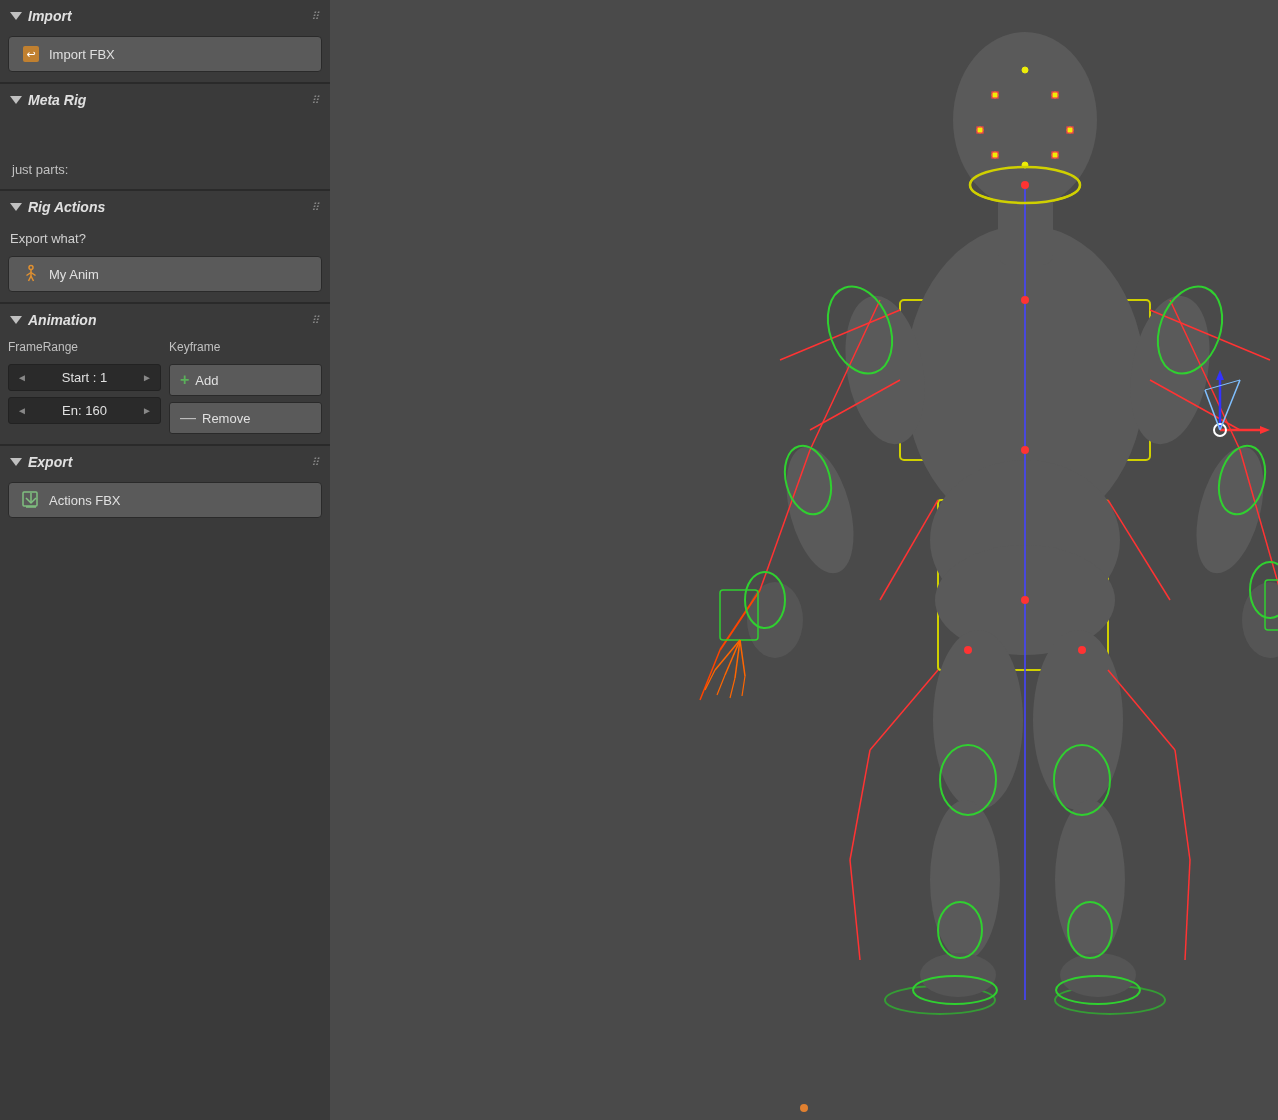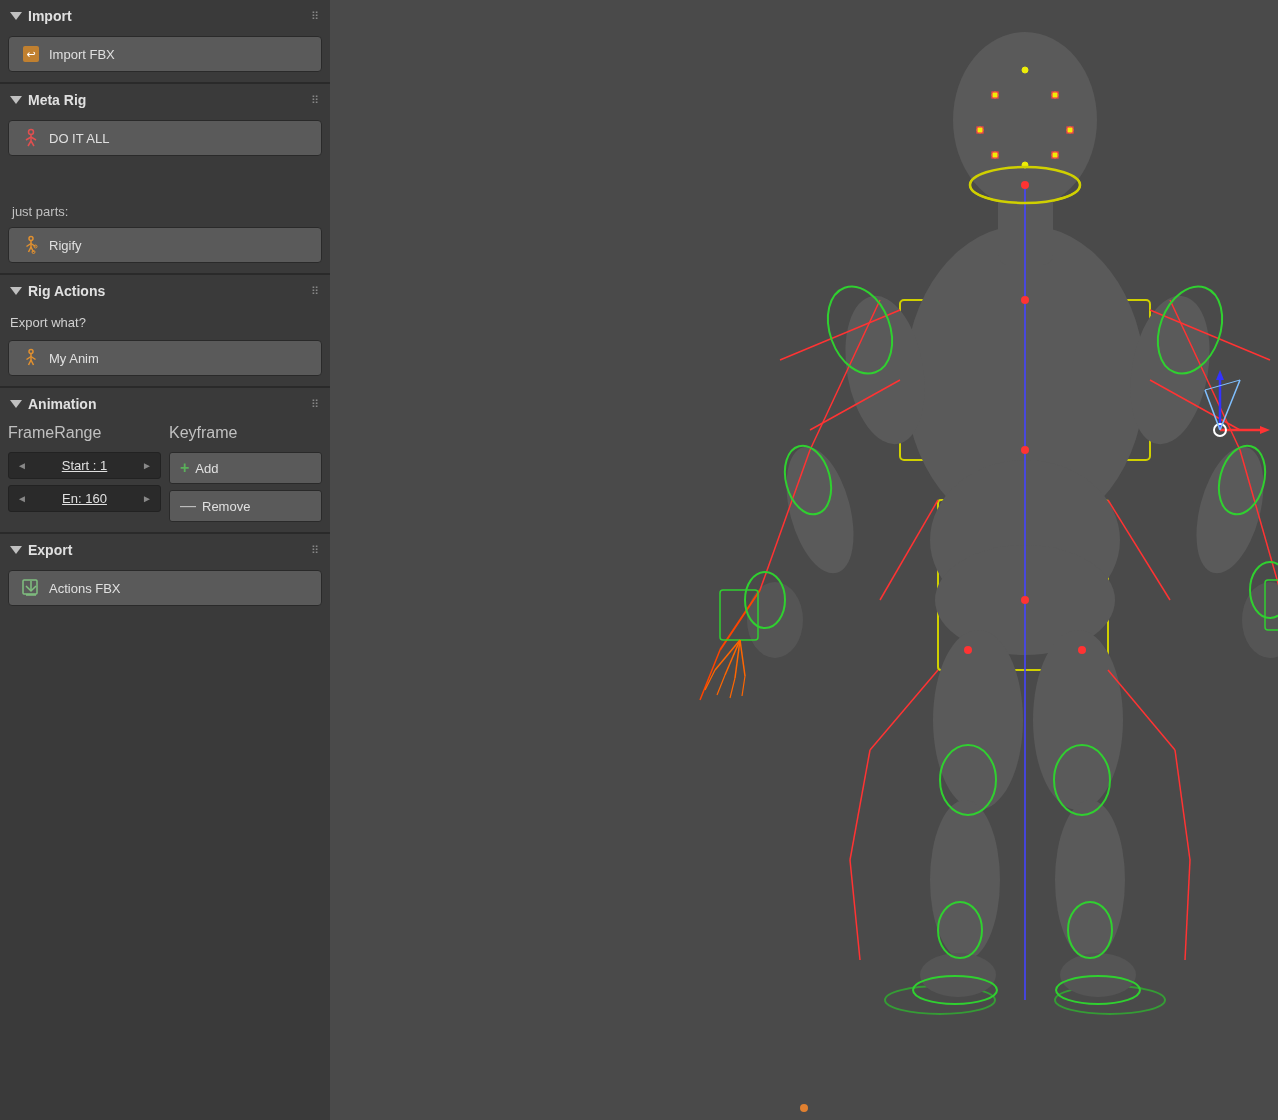--- a/index.html
+++ b/index.html
@@ -27,20 +27,21 @@
       padding-bottom: 10px;
     }
 
     .section-header {
       display: flex;
       align-items: center;
       justify-content: space-between;
       padding: 8px 10px 6px 10px;
       background: #3a3a3a;
       cursor: pointer;
+      font-style: italic;
     }
 
     .section-header-left {
       display: flex;
       align-items: center;
       gap: 6px;
       font-size: 14px;
       font-weight: bold;
       color: #e0e0e0;
     }
@@ -103,21 +104,21 @@
       margin-top: 40px;
     }
 
     
     .two-col {
       display: flex;
       gap: 8px;
     }
 
     .col-label {
-      font-size: 16px;
+      font-size: 12px;
       color: #c0c0c0;
       margin-bottom: 4px;
     }
 
     .num-field {
       display: flex;
       align-items: center;
       background: #2a2a2a;
       border: 1px solid #222;
       border-radius: 3px;
@@ -130,21 +131,20 @@
     .num-field .arrow {
       color: #888;
       font-size: 10px;
       cursor: pointer;
       user-select: none;
     }
 
     .num-field .val {
       flex: 1;
       text-align: center;
-      text-decoration: underline;
     }
 
     .left-col, .right-col {
       flex: 1;
       display: flex;
       flex-direction: column;
       gap: 6px;
     }
 
     .keyframe-btn {
@@ -240,49 +240,21 @@
   <div class="section-sep"></div>
 
   <div class="section-header">
     <div class="section-header-left">
       <span class="triangle-down"></span>
       <span>Meta Rig</span>
     </div>
     <span class="drag-dots">⠿</span>
   </div>
   <div class="section-body">
-    <button class="blender-btn">
-      <span class="icon">
-        <svg class="icon-svg" viewBox="0 0 20 20">
-          <circle cx="10" cy="4" r="2.5" fill="none" stroke="#e05050" stroke-width="1.5"></circle>
-          <line x1="10" y1="6.5" x2="10" y2="13" stroke="#e05050" stroke-width="1.5"></line>
-          <line x1="10" y1="9" x2="5" y2="12" stroke="#e05050" stroke-width="1.5"></line>
-          <line x1="10" y1="9" x2="15" y2="12" stroke="#e05050" stroke-width="1.5"></line>
-          <line x1="10" y1="13" x2="7" y2="18" stroke="#e05050" stroke-width="1.5"></line>
-          <line x1="10" y1="13" x2="13" y2="18" stroke="#e05050" stroke-width="1.5"></line>
-        </svg>
-      </span>
-      <span>DO IT ALL</span>
-    </button>
     <span class="just-parts-label">just parts:</span>
-    <button class="blender-btn">
-      <span class="icon">
-        <svg class="icon-svg" viewBox="0 0 20 20">
-          <circle cx="10" cy="3.5" r="2" fill="none" stroke="#e09030" stroke-width="1.5"></circle>
-          <line x1="10" y1="5.5" x2="10" y2="12" stroke="#e09030" stroke-width="1.5"></line>
-          <line x1="10" y1="8.5" x2="5.5" y2="11.5" stroke="#e09030" stroke-width="1.5"></line>
-          <line x1="10" y1="8.5" x2="14.5" y2="11.5" stroke="#e09030" stroke-width="1.5"></line>
-          <line x1="10" y1="12" x2="7.5" y2="17" stroke="#e09030" stroke-width="1.5"></line>
-          <line x1="10" y1="12" x2="12.5" y2="17" stroke="#e09030" stroke-width="1.5"></line>
-          <circle cx="14.5" cy="11.5" r="1.5" fill="none" stroke="#e09030" stroke-width="1"></circle>
-          <circle cx="12.5" cy="17" r="1.5" fill="none" stroke="#e09030" stroke-width="1"></circle>
-        </svg>
-      </span>
-      <span>Rigify</span>
-    </button>
   </div>
   <div class="section-sep"></div>
 
   <div class="section-header">
     <div class="section-header-left">
       <span class="triangle-down"></span>
       <span>Rig Actions</span>
     </div>
     <span class="drag-dots">⠿</span>
   </div>

